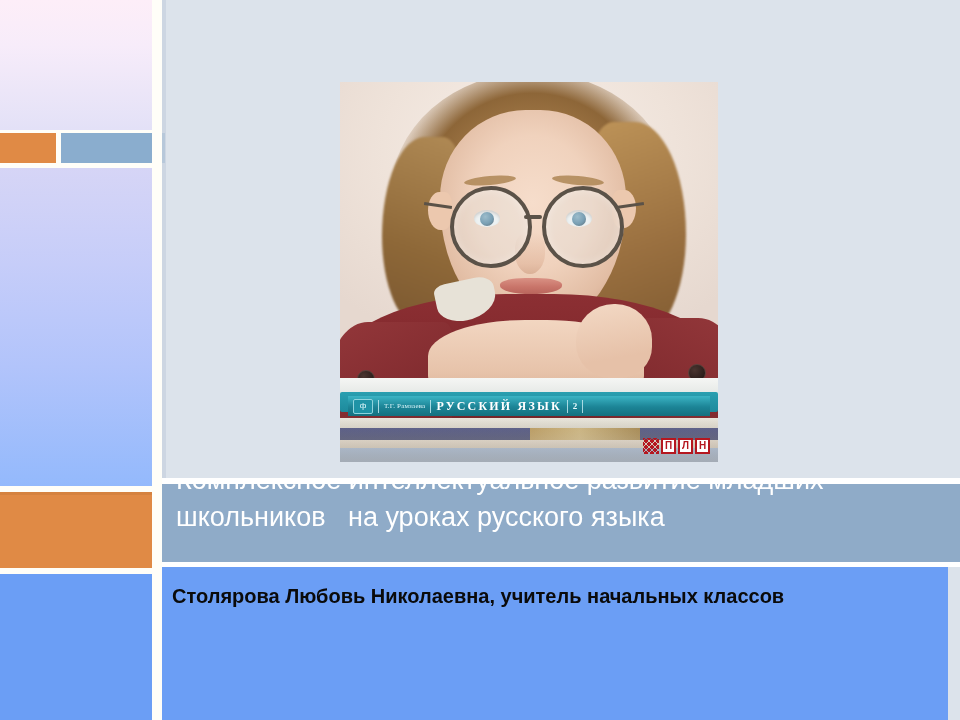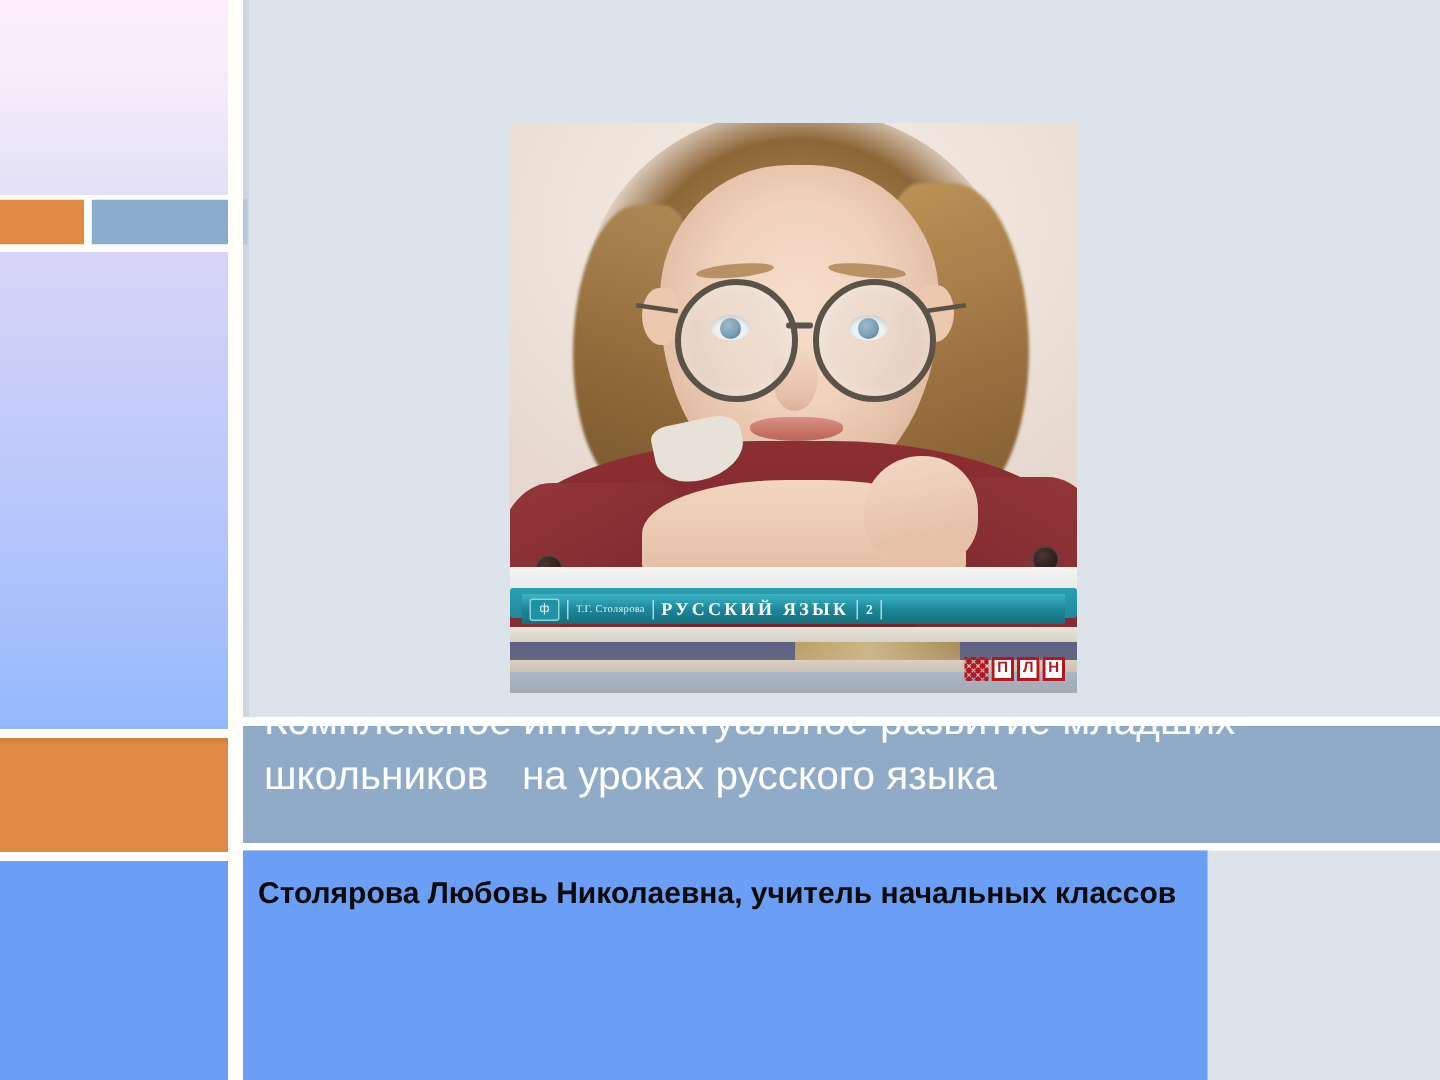--- a/index.html
+++ b/index.html
@@ -259,21 +259,21 @@
     background:#8fabc8;overflow:hidden;
   }
   .title-text{
     position:absolute;left:14px;top:-22px;width:700px;
     color:#ffffff;font-size:27px;line-height:37px;font-weight:normal;
     white-space:pre-wrap;
   }
 
   
   .author-band{
-    position:absolute;left:162px;top:567px;width:643px;height:153px;
+    position:absolute;left:162px;top:567px;width:786px;height:153px;
     background:#6b9ef5;overflow:hidden;
   }
   .author-text{
     position:absolute;left:10px;top:14px;width:760px;
     color:#0a0a0a;font-size:20px;line-height:30px;font-weight:bold;
   }
   .band-gap{
     position:absolute;left:162px;top:562px;width:798px;height:5px;background:#ffffff;
   }
   .band-gap2{
@@ -340,21 +340,21 @@
       <div class="ph-btn b"></div>
       <div class="ph-arm"></div>
       <div class="ph-hand"></div>
 
       <div class="ph-books">
         <div class="bk bk1"></div>
         <div class="bk bk2"></div>
         <div class="bk-spine">
           <span class="bk-badge">ф</span>
           <span class="bk-sep"></span>
-          <span class="bk-author">Т.Г. Столярова</span>
+          <span class="bk-author">Т.Г. Рамзаева</span>
           <span class="bk-sep"></span>
           <span class="bk-title">РУССКИЙ ЯЗЫК</span>
           <span class="bk-sep"></span>
           <span class="bk-num">2</span>
           <span class="bk-sep"></span>
         </div>
         <div class="bk bk3"></div>
         <div class="bk bk4"></div>
         <div class="bk-acc"></div>
         <div class="bk bk5"></div>

